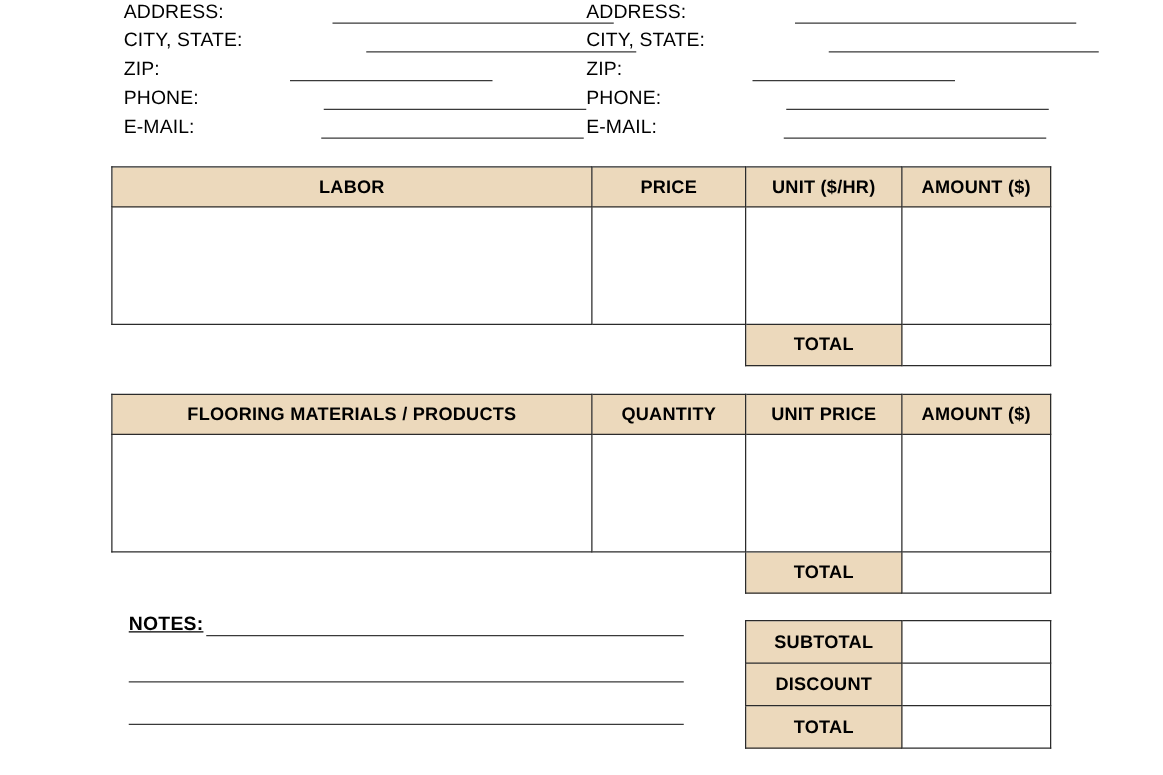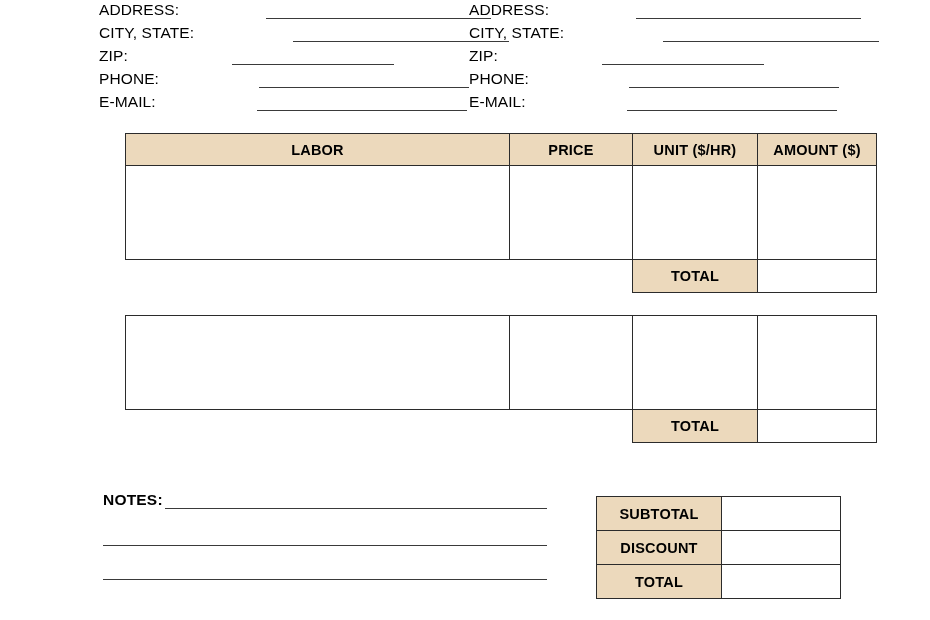--- a/index.html
+++ b/index.html
@@ -50,21 +50,20 @@
     bottom: 4px;
     height: 0;
     border-bottom: 1.4px solid #3a3a3a;
   }
 
   
   .itable {
     position: absolute;
     border-collapse: collapse;
     table-layout: fixed;
-    margin-left: 36px;
   }
   .itable td, .itable th {
     border: 1.6px solid #2b2b2b;
     padding: 0;
     margin: 0;
   }
   .hdr-cell {
     background: #ecd9bc;
     height: 31px;
     text-align: center;
@@ -104,20 +103,21 @@
     top: 491px;
     width: 450px;
   }
   .notes-label {
     position: absolute;
     left: 0;
     top: 0;
     font-size: 15.5px;
     font-weight: bold;
     letter-spacing: 0.2px;
+    text-decoration: underline;
   }
   .notes-rule {
     position: absolute;
     height: 0;
     border-bottom: 1.6px solid #3a3a3a;
   }
 
   
   .summary {
     position: absolute;
@@ -225,20 +225,26 @@
 
   <table class="itable" style="left:89px; top:315px; width:751px;">
     <colgroup>
       <col style="width:384px;">
       <col style="width:123px;">
       <col style="width:125px;">
       <col style="width:119px;">
     </colgroup>
     <tbody>
       <tr>
+        <th class="hdr-cell">FLOORING MATERIALS / PRODUCTS</th>
+        <th class="hdr-cell">QUANTITY</th>
+        <th class="hdr-cell">UNIT PRICE</th>
+        <th class="hdr-cell">AMOUNT ($)</th>
+      </tr>
+      <tr>
         <td class="body-cell"></td>
         <td class="body-cell"></td>
         <td class="body-cell"></td>
         <td class="body-cell"></td>
       </tr>
       <tr>
         <td class="spacer-cell"></td>
         <td class="spacer-cell"></td>
         <td class="total-label-cell">TOTAL</td>
         <td class="total-value-cell"></td>

